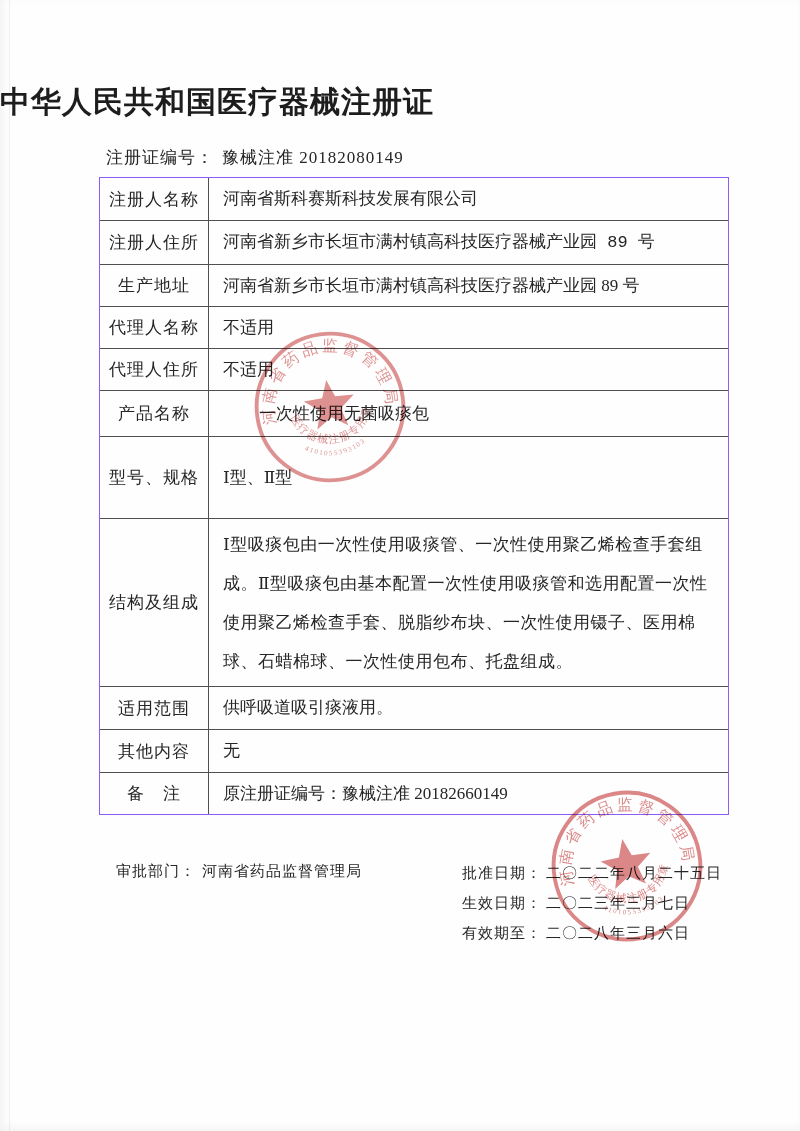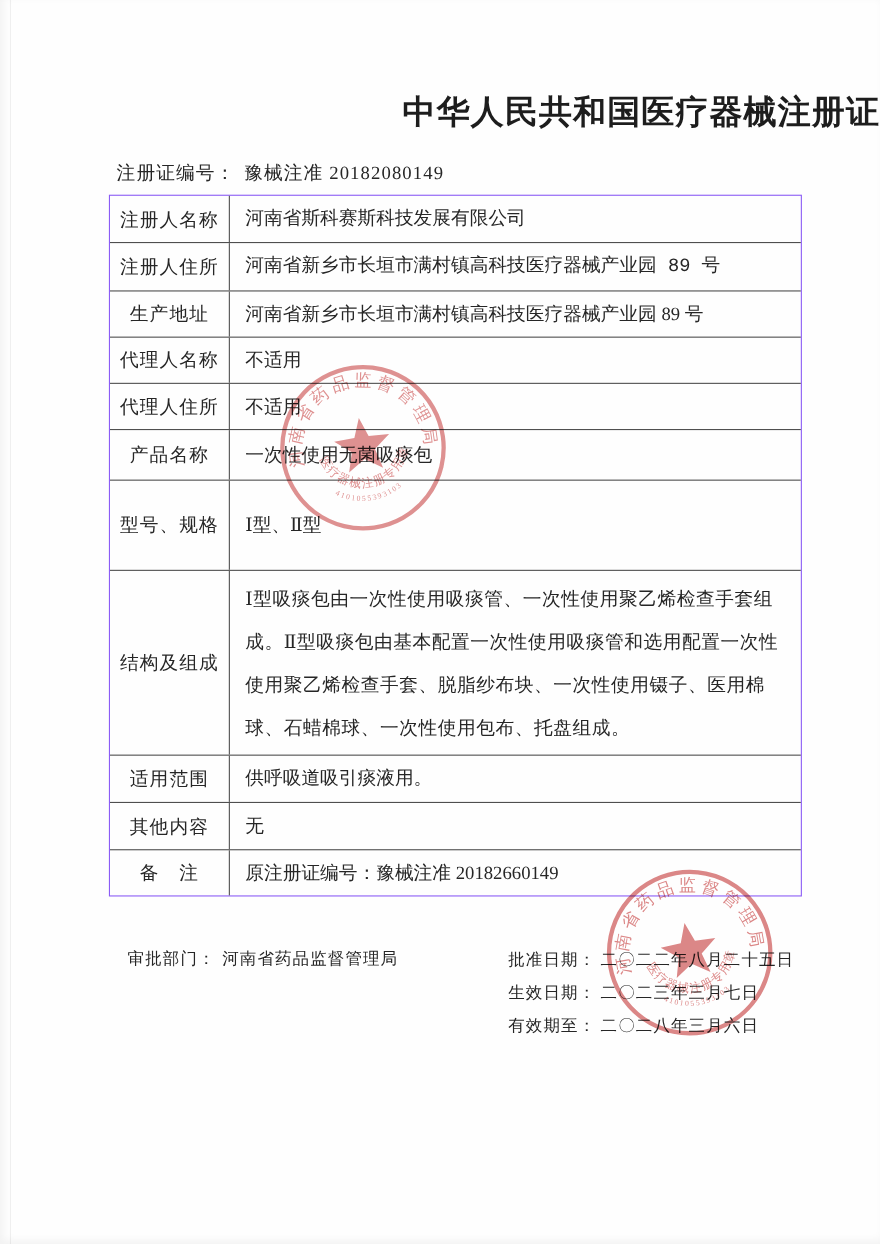--- a/index.html
+++ b/index.html
@@ -12,42 +12,42 @@
     color:#262626;
     overflow:hidden;
     box-shadow:inset 3px -3px 8px rgba(0,0,0,0.05);
   }
   .page::before{ 
     content:"";position:absolute;left:9px;top:0;bottom:0;width:1px;
     background:rgba(0,0,0,0.06);
   }
   .title{
     position:absolute;left:0;top:82px;width:100%;
-    margin:0;text-align:right;
+    margin:0;text-align:left;
     font-size:30px;font-weight:700;letter-spacing:1px;color:#1d1d1d;
   }
   .regline{
     position:absolute;left:106px;top:146px;
     font-size:17px;letter-spacing:1px;
   }
   .regline .regval{margin-left:8px;}
   .cert-table{
     position:absolute;left:99px;top:177px;width:630px;
     border:1px solid #8b5cf6;
     box-sizing:border-box;
     background:transparent;
   }
   .trow{display:flex;box-sizing:border-box;}
   .trow + .trow{border-top:1px solid #4f4f4f;}
   .trow:nth-child(1){height:42px;}
   .trow:nth-child(2){height:44px;font-family:Liberation Mono, monospace;}
   .trow:nth-child(3){height:42px;}
   .trow:nth-child(4){height:42px;}
   .trow:nth-child(5){height:42px;}
-  .trow:nth-child(6){height:46px;}
+  .trow:nth-child(6){height:46px;gap:36px;}
   .trow:nth-child(7){height:82px;}
   .trow:nth-child(8){height:168px;}
   .trow:nth-child(9){height:43px;}
   .trow:nth-child(10){height:43px;}
   .trow:nth-child(11){height:42px;}
   .trow:nth-child(12){height:38px;margin-top:16px;}
   .cell{display:flex;align-items:center;box-sizing:border-box;font-size:17px;}
   .cell.lbl{
     width:109px;flex:0 0 109px;justify-content:center;text-align:center;
     border-right:1px solid #4f4f4f;letter-spacing:1px;

